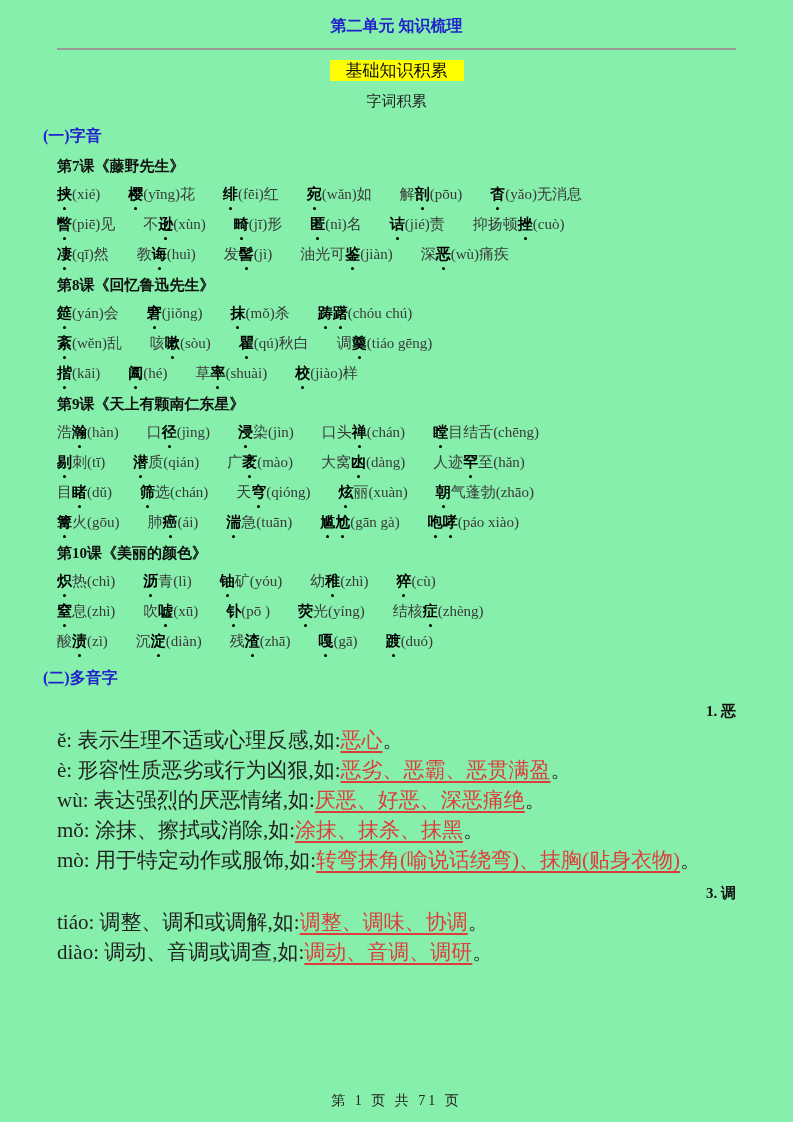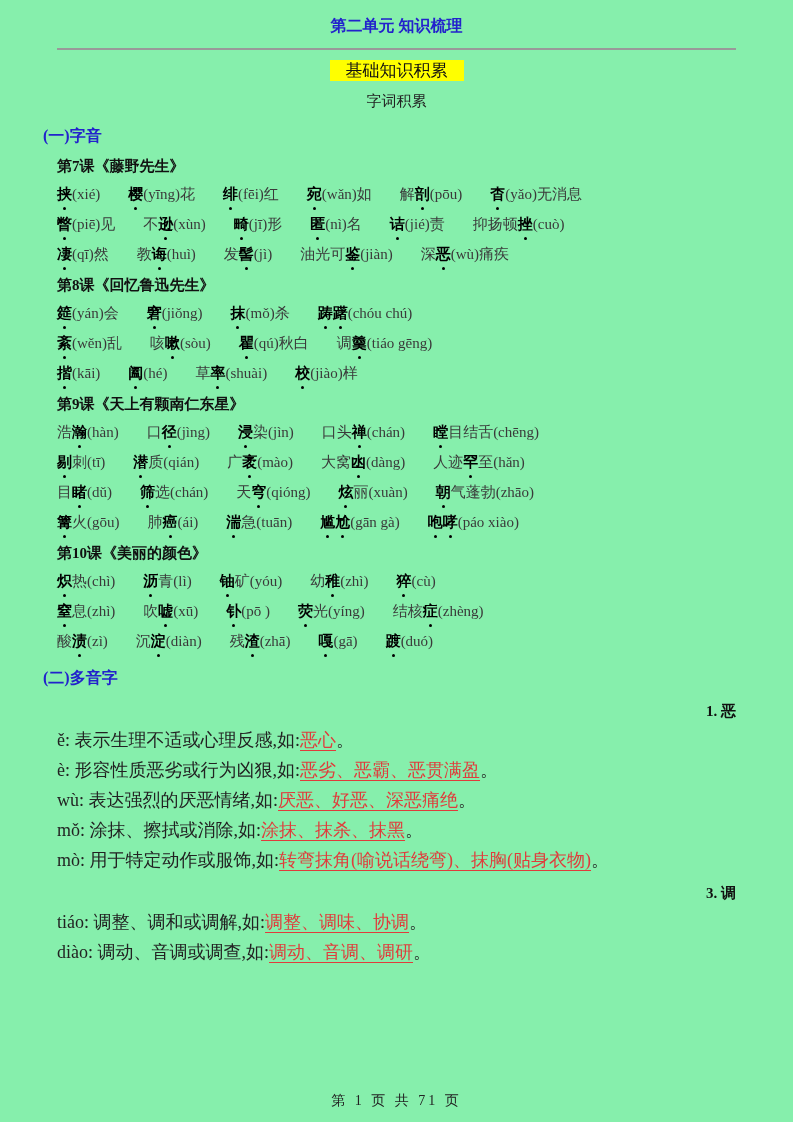--- a/index.html
+++ b/index.html
@@ -24,21 +24,21 @@
   .lesson-title{font-weight:bold;font-size:15px;color:#111;margin:9px 0 3px;line-height:20px;}
   .word-row{display:flex;gap:28px;margin:6px 0 6px;line-height:24px;flex-wrap:nowrap;}
   .entry{white-space:nowrap;color:#3a3a3a;}
   .em{font-weight:bold;color:#000;position:relative;display:inline-block;}
   .em::after{
     content:"";position:absolute;left:50%;margin-left:-1.5px;bottom:-4px;
     width:3px;height:3px;border-radius:50%;background:#000;
   }
   .py{color:#3a3a3a;}
   .poly-item-title{font-weight:bold;font-size:15px;color:#111;margin:12px 0 4px 18px;line-height:20px;text-align:right;}
-  .poly-line{margin:9px 0;line-height:21px;font-size:18px;color:#222;}
+  .poly-line{margin:9px 0;line-height:21px;font-size:21px;color:#222;}
   .plabel{color:#222;}
   .pdesc{color:#222;}
   .ex{color:var(--red);text-decoration:underline;text-decoration-color:var(--red);text-underline-offset:4px;}
   .pend{color:#222;}
   .footer{position:absolute;bottom:12px;left:0;right:0;text-align:center;font-size:14px;color:#222;letter-spacing:3px;}
 </style>
 </head>
 <body>
 
 <div class="page">

